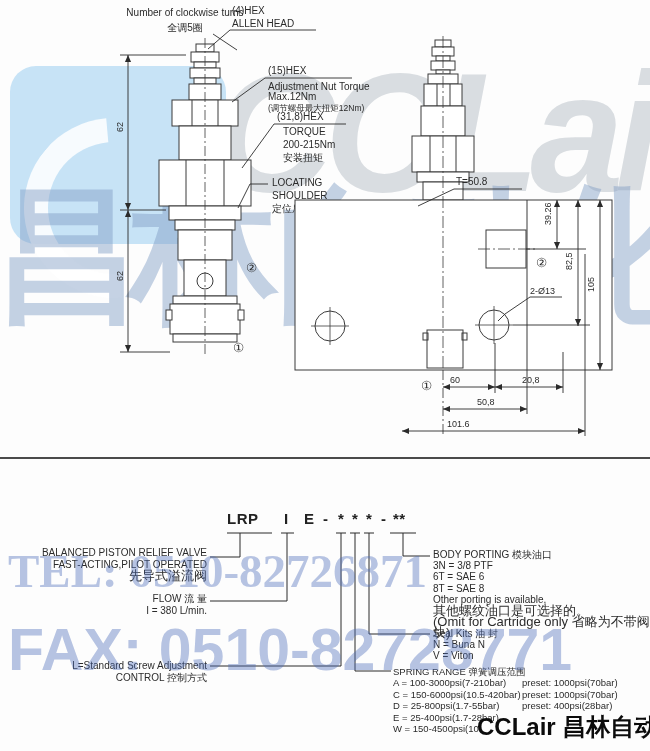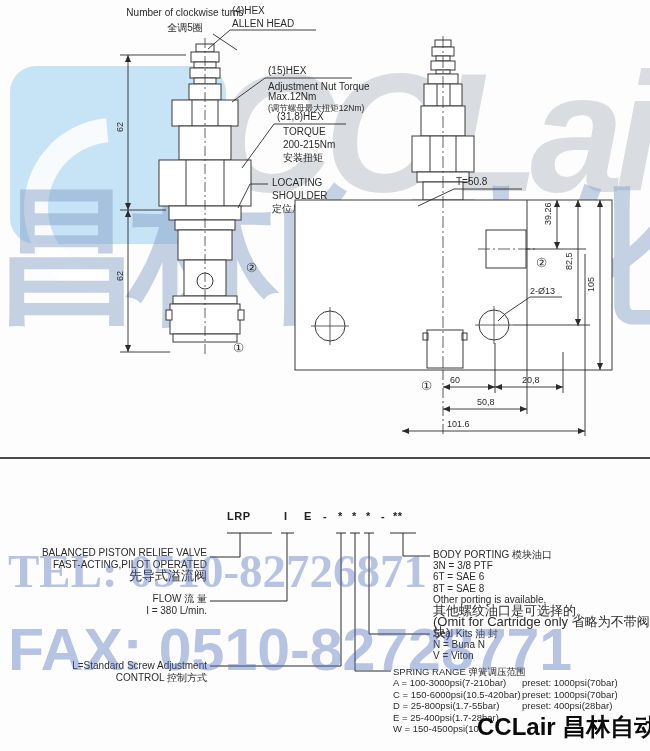--- a/index.html
+++ b/index.html
@@ -21,21 +21,21 @@
           line-height:60px;color:rgba(74,108,185,.40);white-space:nowrap;z-index:6;}
   .wm-footer{left:477px;top:711px;font-weight:bold;font-size:24px;color:#0b0b0b;white-space:nowrap;z-index:7;}
   
   svg{position:absolute;left:0;top:0;}
   #topDraw{z-index:2;}
   #connectors{z-index:3;}
   .divider{left:0;top:457px;width:650px;height:0;border-top:2px solid #4a4a4a;z-index:2;}
   text{font-family:"Liberation Sans",sans-serif;fill:#2b2b2b;}
   .t10{font-size:10px;} .t9{font-size:9px;} .t85{font-size:8.5px;} .t12{font-size:12.5px;}
   
-  .code-seg{position:absolute;top:510px;font-weight:bold;font-size:11px;color:#222;z-index:4;letter-spacing:.5px;}
+  .code-seg{position:absolute;top:510px;font-weight:bold;font-size:15px;color:#222;z-index:4;letter-spacing:.5px;}
   .lblL{position:absolute;left:0;width:207px;text-align:right;font-size:10px;line-height:11.5px;z-index:4;}
   .lblR{position:absolute;font-size:10px;line-height:11.2px;z-index:4;}
   .spring{position:absolute;left:393px;top:666px;font-size:9.5px;line-height:11.4px;z-index:4;white-space:nowrap;}
   .spring .rng{display:inline-block;width:129px;}
   .cnsmall{font-size:13px;}
 </style>
 </head>
 <body>
 
 <div class="abs wm-logo-bg">

